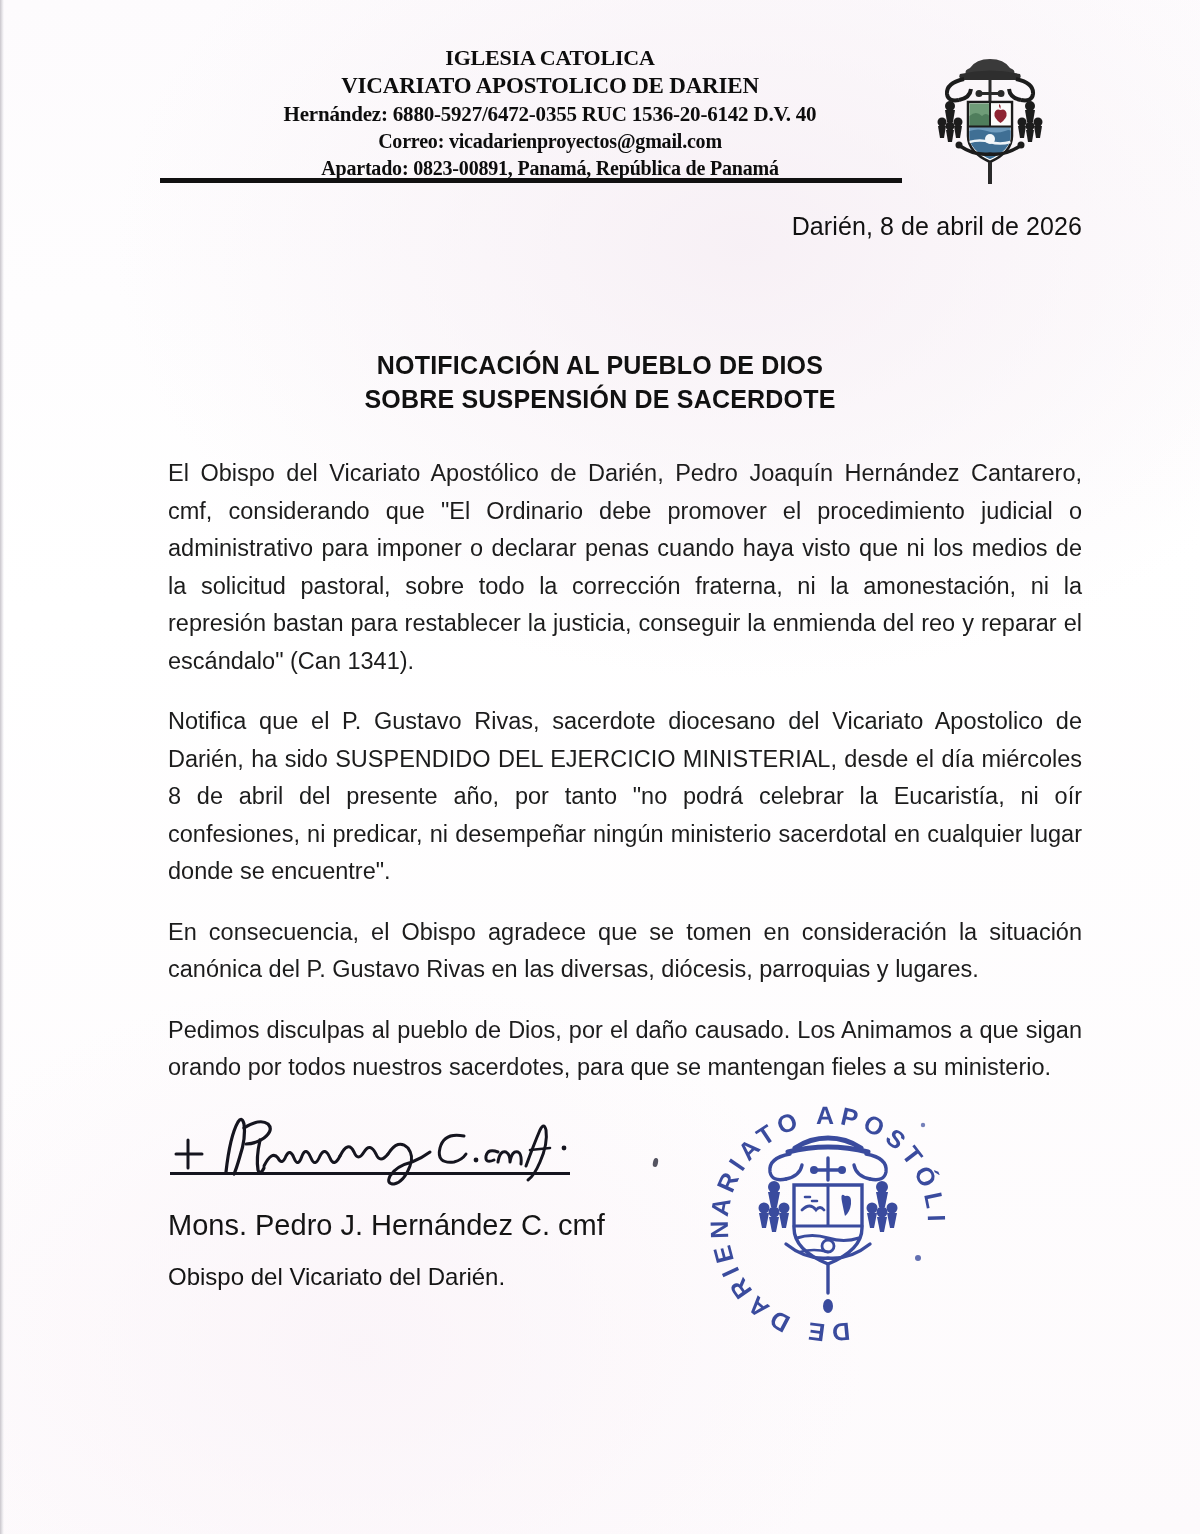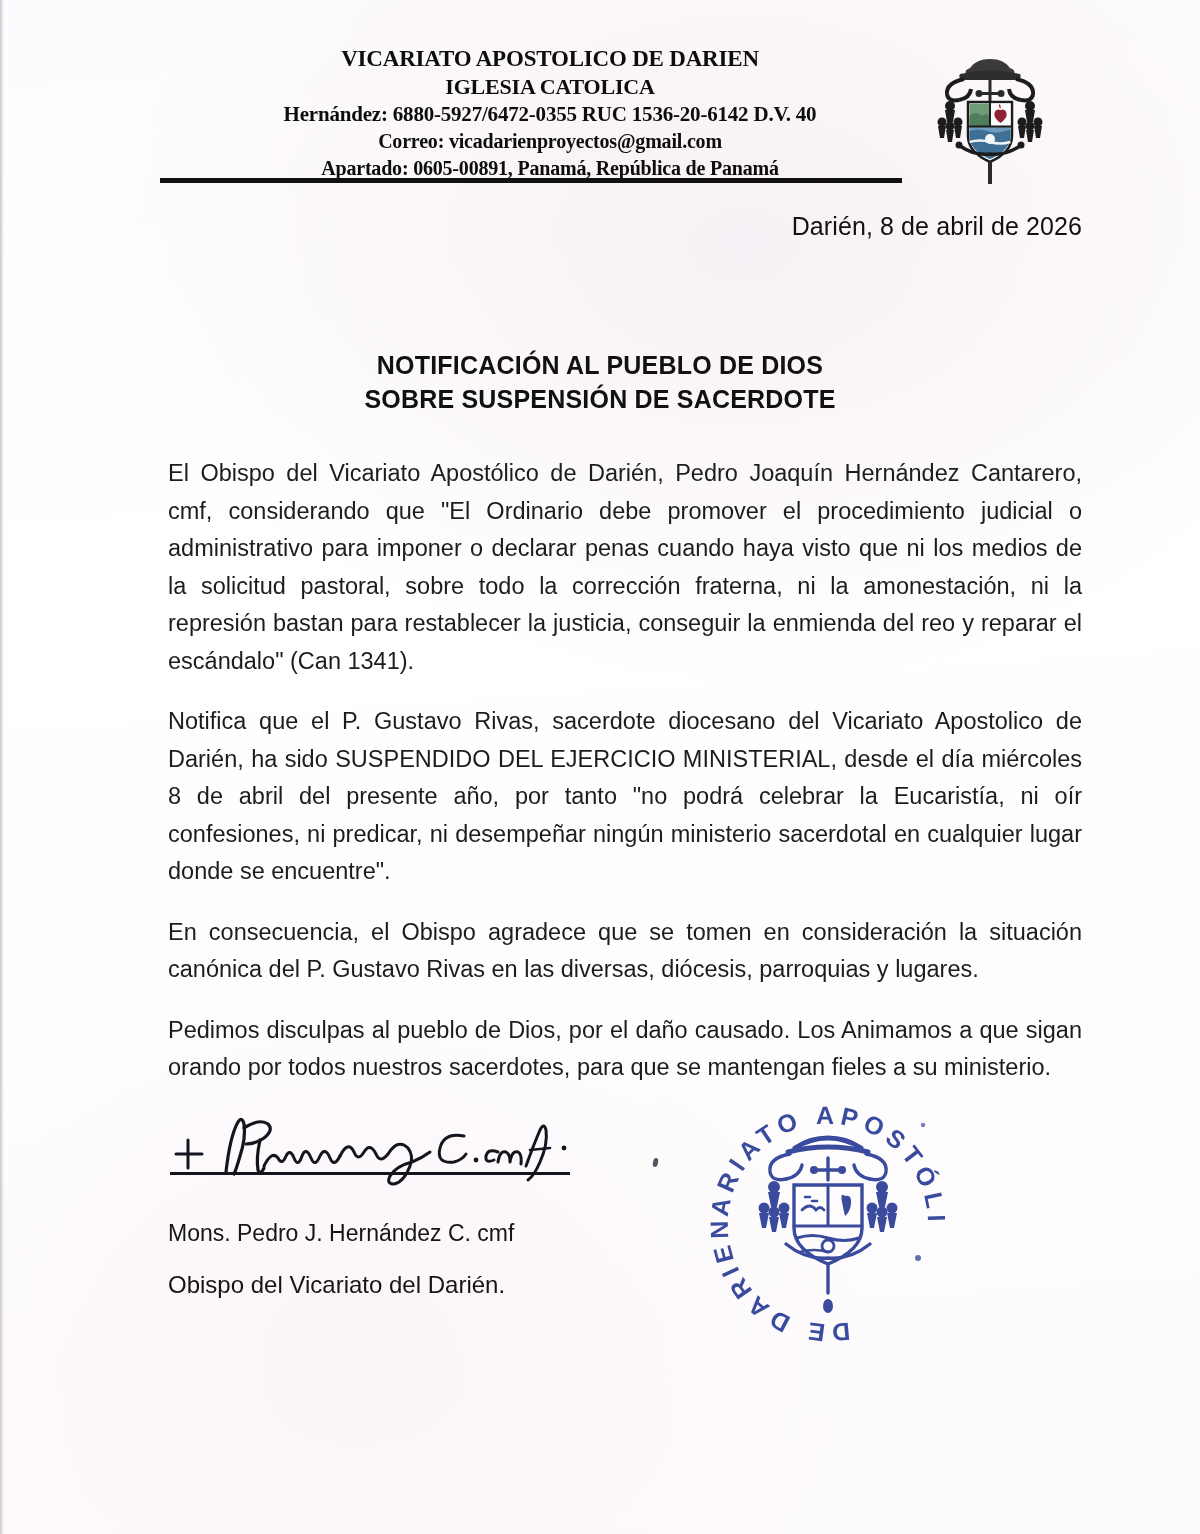--- a/index.html
+++ b/index.html
@@ -145,22 +145,22 @@
   }
   .sig-rule {
     position: absolute;
     left: 2px;
     top: 62px;
     width: 400px;
     height: 3px;
     background: #15151f;
   }
   .sig-name {
-    margin-top: 28px;
-    font-size: 23px;
+    margin-top: 20px;
+    font-size: 29px;
     line-height: 34px;
     color: #151515;
   }
   .sig-role {
     margin-top: 18px;
     font-size: 24px;
     line-height: 34px;
     color: #151515;
   }
 
@@ -185,33 +185,33 @@
     opacity: 0.8;
   }
 </style>
 </head>
 <body>
 
 <div class="page">
   <div class="scan-edge-left"></div>
 
   <div class="letterhead">
+    <div class="letterhead-text lh-line1">IGLESIA CATOLICA</div>
     <div class="letterhead-text lh-line2">VICARIATO APOSTOLICO DE DARIEN</div>
-    <div class="letterhead-text lh-line1">IGLESIA CATOLICA</div>
     <div class="letterhead-text lh-line3">
       <span class="lh-label">Hernández:</span>
       <span class="lh-value">6880-5927/6472-0355 RUC 1536-20-6142 D.V. 40</span>
     </div>
     <div class="letterhead-text lh-line4">
       <span class="lh-label">Correo:</span>
       <span class="lh-thin">vicadarienproyectos@gmail.com</span>
     </div>
     <div class="letterhead-text lh-line5">
       <span class="lh-label">Apartado:</span>
-      <span class="lh-thin">0605-00891, Panamá, República de Panamá</span>
+      <span class="lh-thin">0823-00891, Panamá, República de Panamá</span>
     </div>
   </div>
 
   <div class="header-rule"></div>
 
   <div class="crest">
     <svg viewBox="0 0 120 145" width="120" height="145" aria-hidden="true">
 
       <path d="M40 18 Q46 9 60 9 Q74 9 80 18 Q86 20 84 24 L36 24 Q34 20 40 18 Z" fill="#3a3a3a"></path>
       <path d="M30 24 Q60 17 90 24 Q92 28 88 30 L32 30 Q28 28 30 24 Z" fill="#2e2e2e"></path>

